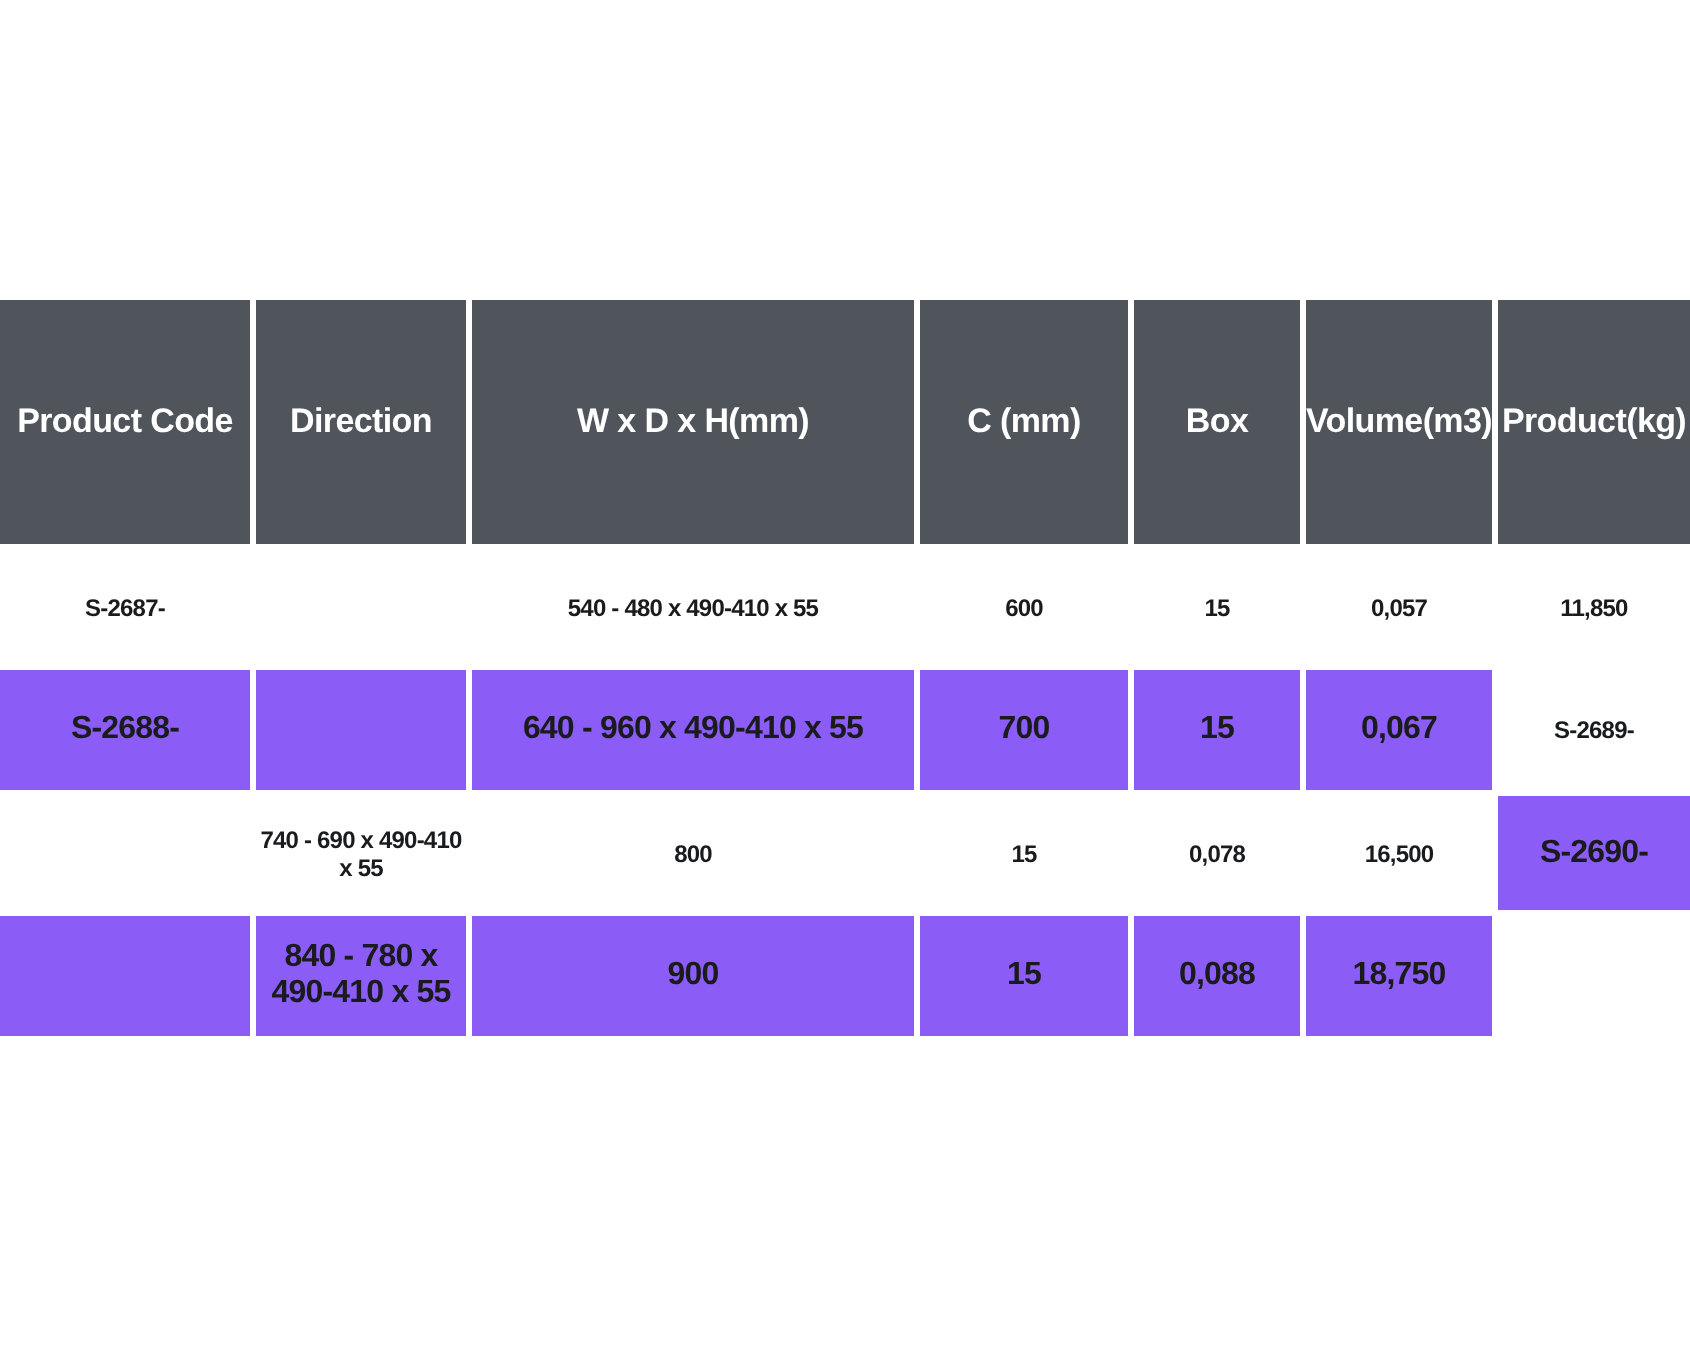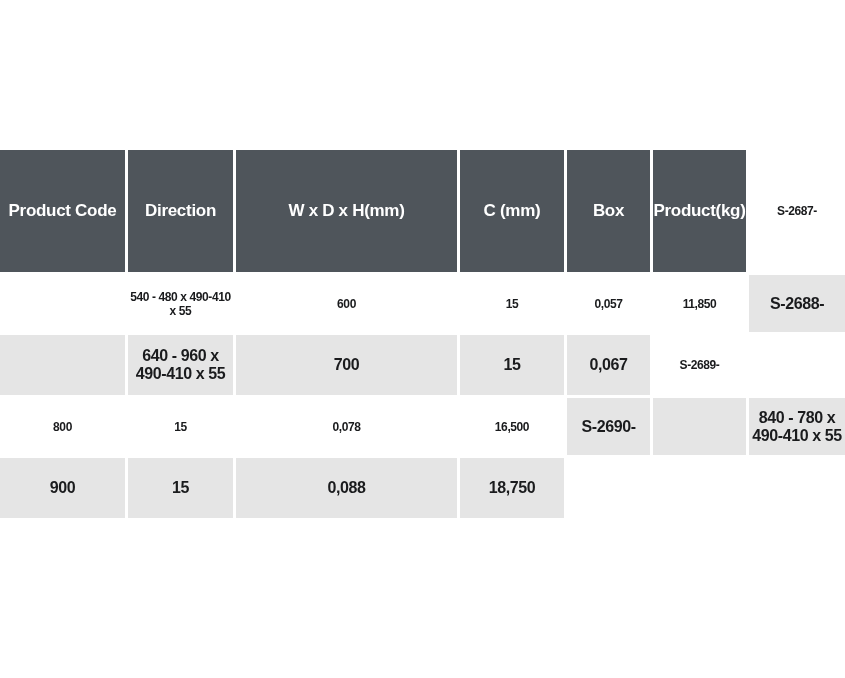--- a/index.html
+++ b/index.html
@@ -41,57 +41,59 @@
     letter-spacing: -0.3px;
   }
   .row-white {
     background: #ffffff;
     color: #1a1b1d;
     font-size: 12px;
     font-weight: bold;
     letter-spacing: -0.4px;
   }
   .row-gray {
-    background: #e5e5e5;
+    background: #8b5cf6;
     color: #1a1b1d;
     font-size: 16px;
     font-weight: bold;
     letter-spacing: -0.4px;
   }
 </style>
 </head>
 <body>
 
 <div class="page">
   <div class="spec-table">
 
     <div class="cell header-cell">Product Code</div>
     <div class="cell header-cell">Direction</div>
     <div class="cell header-cell">W x D x H(mm)</div>
     <div class="cell header-cell">C (mm)</div>
     <div class="cell header-cell">Box</div>
+    <div class="cell header-cell">Volume(m3)</div>
     <div class="cell header-cell">Product(kg)</div>
 
     <div class="cell row-white">S-2687-</div>
     <div class="cell row-white"></div>
     <div class="cell row-white">540 - 480 x 490-410 x 55</div>
     <div class="cell row-white">600</div>
     <div class="cell row-white">15</div>
     <div class="cell row-white">0,057</div>
     <div class="cell row-white">11,850</div>
 
     <div class="cell row-gray">S-2688-</div>
     <div class="cell row-gray"></div>
     <div class="cell row-gray">640 - 960 x 490-410 x 55</div>
     <div class="cell row-gray">700</div>
     <div class="cell row-gray">15</div>
     <div class="cell row-gray">0,067</div>
 
     <div class="cell row-white">S-2689-</div>
     <div class="cell row-white"></div>
+    <div class="cell row-white">740 - 690 x 490-410 x 55</div>
     <div class="cell row-white">800</div>
     <div class="cell row-white">15</div>
     <div class="cell row-white">0,078</div>
     <div class="cell row-white">16,500</div>
 
     <div class="cell row-gray">S-2690-</div>
     <div class="cell row-gray"></div>
     <div class="cell row-gray">840 - 780 x 490-410 x 55</div>
     <div class="cell row-gray">900</div>
     <div class="cell row-gray">15</div>

